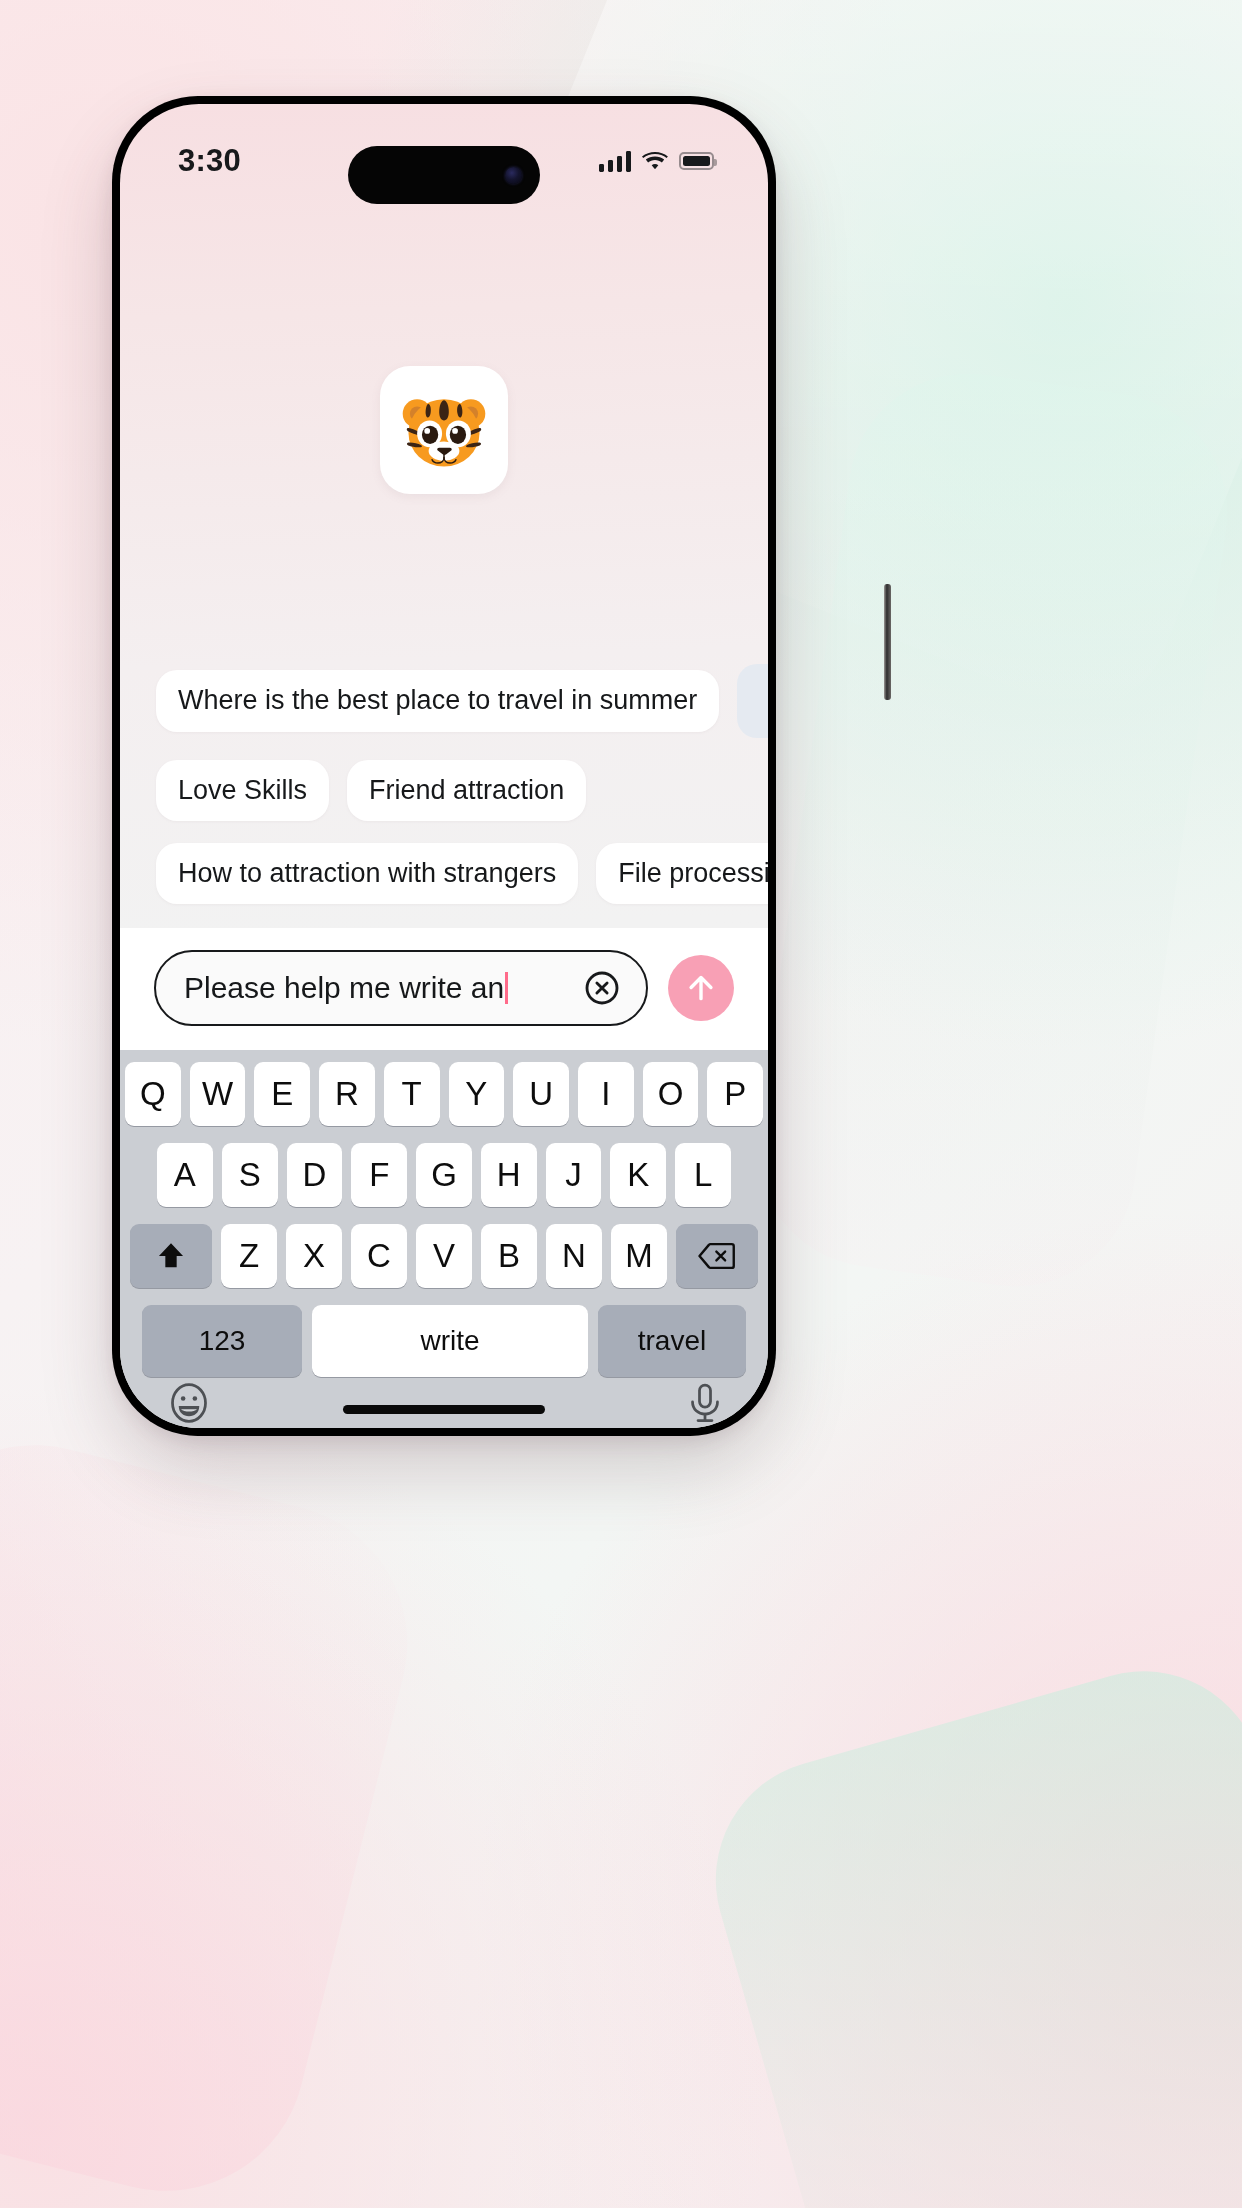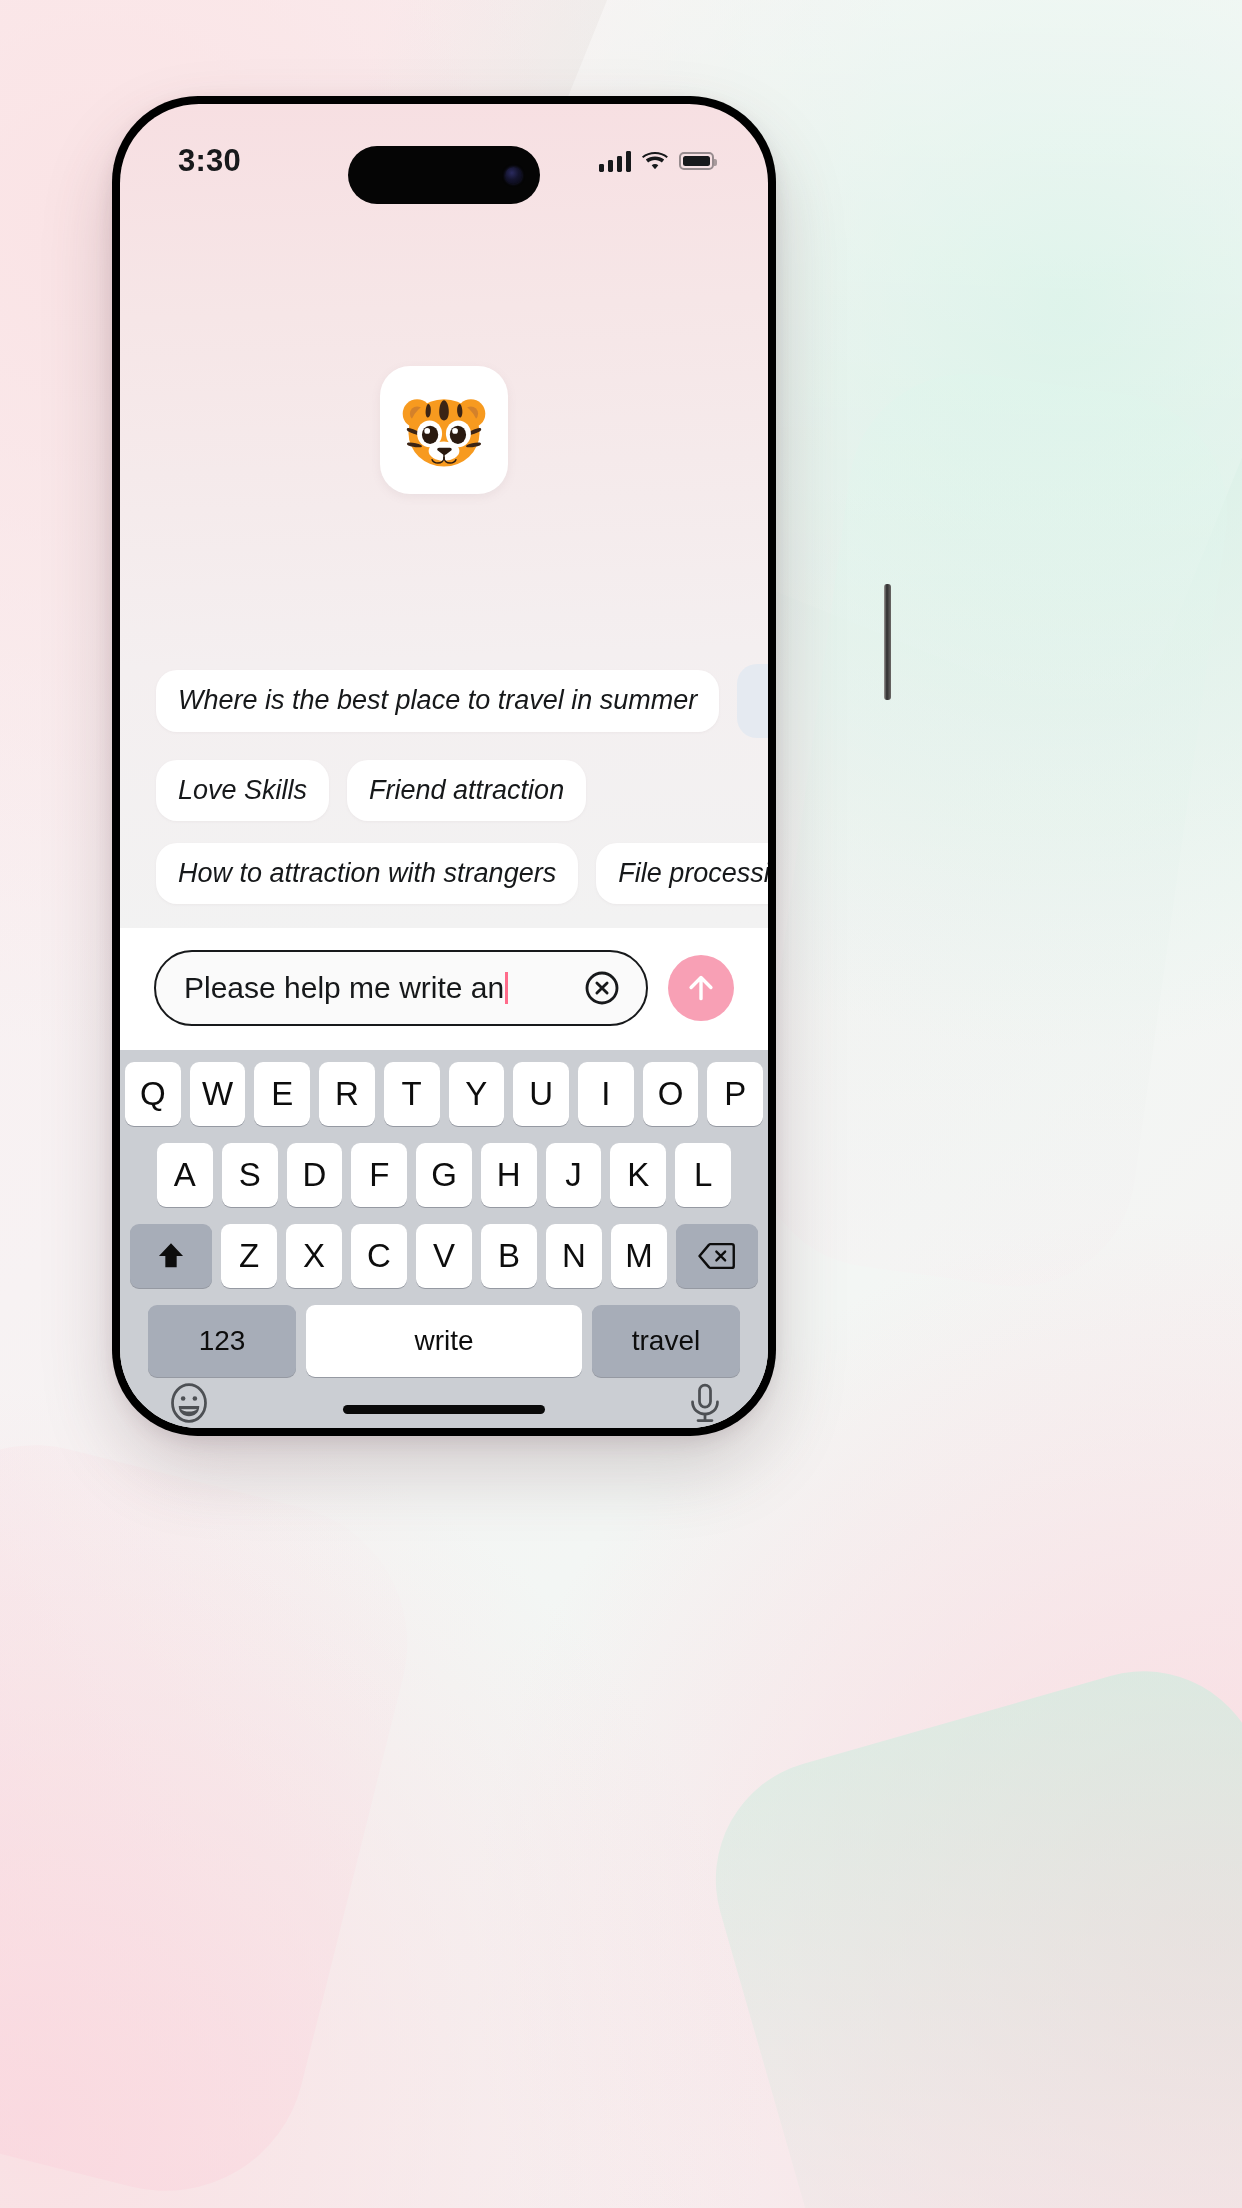--- a/index.html
+++ b/index.html
@@ -82,21 +82,21 @@
   .app-icon { width:128px; height:128px; border-radius:30px; background:#ffffff;
               display:flex; align-items:center; justify-content:center;
               box-shadow:0 3px 10px rgba(150,120,125,.10); }
   .app-icon svg { width:96px; height:96px; display:block; }
 
   
   .suggestions { padding:0 36px 10px 36px; display:flex; flex-direction:column; gap:22px; }
   .sugg-row { display:flex; align-items:center; gap:18px; }
   .chip { background:#fff; border-radius:21px; padding:15px 22px;
           font-size:27px; color:#16181a; white-space:nowrap; line-height:1.15;
-          box-shadow:0 1px 3px rgba(140,120,125,.07);font-style:italic; }
+          box-shadow:0 1px 3px rgba(140,120,125,.07); }
   .trash-btn { width:74px; height:74px; border-radius:20px; background:#e5eaf1;
                display:flex; align-items:center; justify-content:center; flex:0 0 auto; }
 
   
   .inputbar { margin-top:14px; background:#fff; padding:22px 34px 24px 34px;
               display:flex; align-items:center; gap:20px; }
   .textfield { flex:1; height:76px; border:2.6px solid #17191b; border-radius:38px;
                background:#fafafa; display:flex; align-items:center; padding:0 26px 0 28px;text-align:right; }
   .tf-text { font-size:30px; color:#16181a; white-space:nowrap; }
   .caret { display:inline-block; width:3px; height:32px; background:#ff6b8a;
@@ -110,21 +110,21 @@
   
   .keyboard { background:#cbced3; padding:12px 5px 0 5px; flex:1;
               display:flex; flex-direction:column; }
   .krow { display:flex; justify-content:center; gap:9px; margin-bottom:17px; }
   .krow.r2 { padding:0 32px; }
   .krow.r3 { gap:9px; }
   .key { background:#fff; border-radius:9px; width:56px; height:64px;
          display:flex; align-items:center; justify-content:center;
          font-size:33px; color:#0d0d0d; box-shadow:0 1px 0 rgba(120,125,135,.65); }
   .key.wide { width:82px; background:#a7adb8; }
-  .key.num { width:148px; height:72px; background:#a7adb8; font-size:28px; }
+  .key.num { width:160px; height:72px; background:#a7adb8; font-size:28px; }
   .key.space { width:276px; height:72px; font-size:28px; }
   .key.ret { width:148px; height:72px; background:#a7adb8; font-size:28px; }
   .krow.r4 { gap:10px; margin-bottom:0; }
   .key svg { display:block; }
   .kbd-bottom { flex:1; display:flex; align-items:center;
                 justify-content:space-between; padding:0 36px 0 42px; }
   .kbd-bottom svg { width:44px; height:44px; }
   .home-ind { position:absolute; bottom:14px; left:50%; transform:translateX(-50%);
               width:202px; height:9px; border-radius:5px; background:#0a0a0a; }
 </style>

